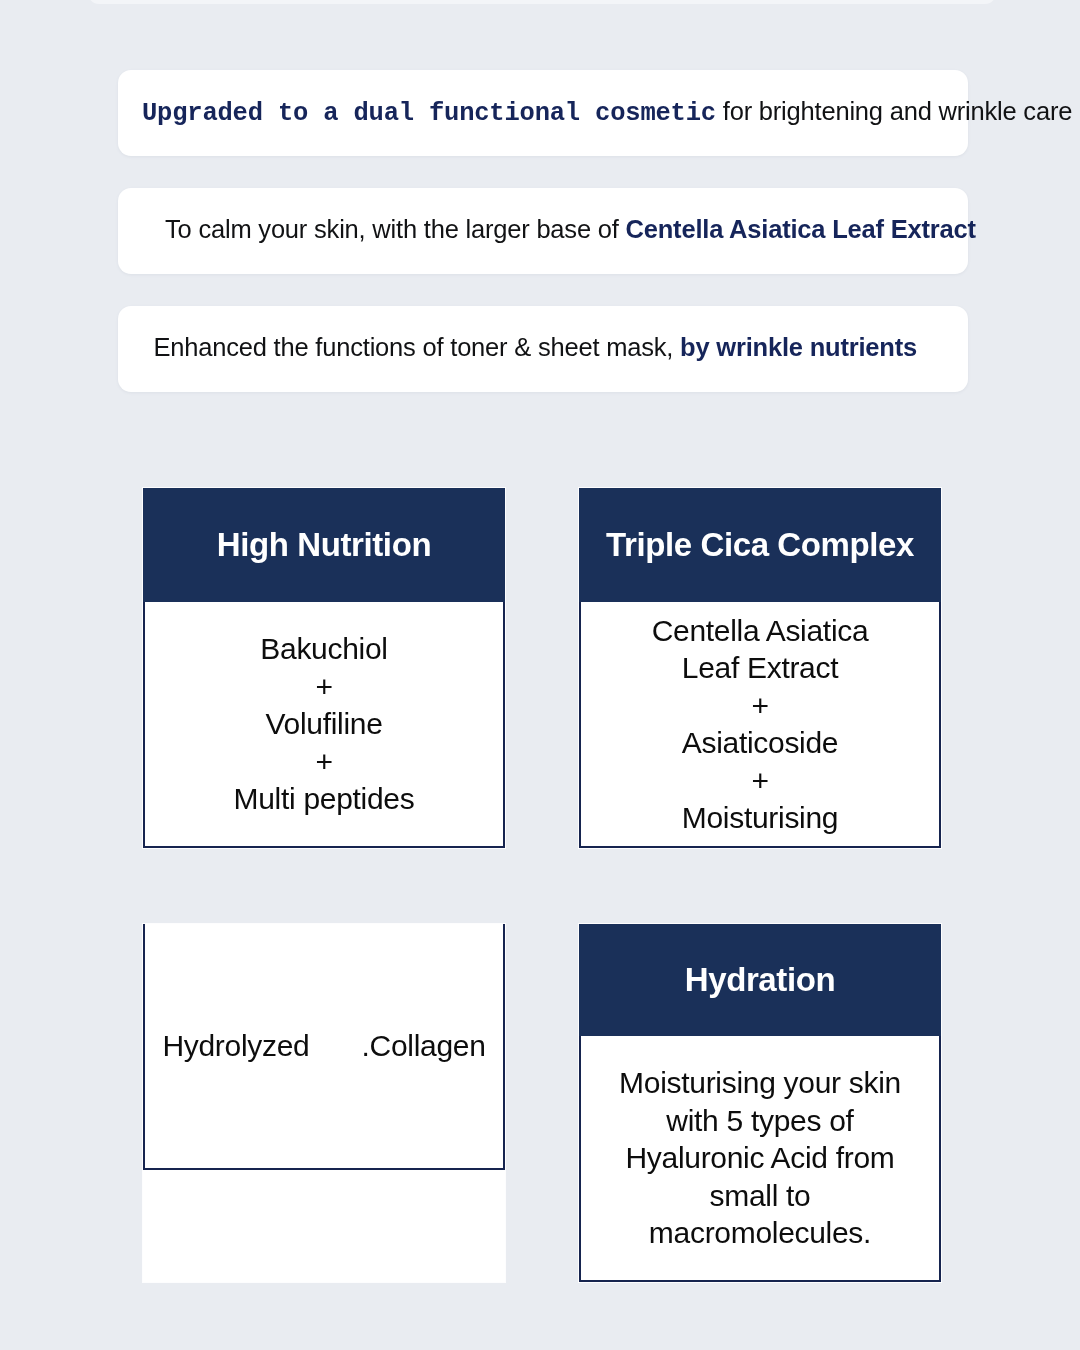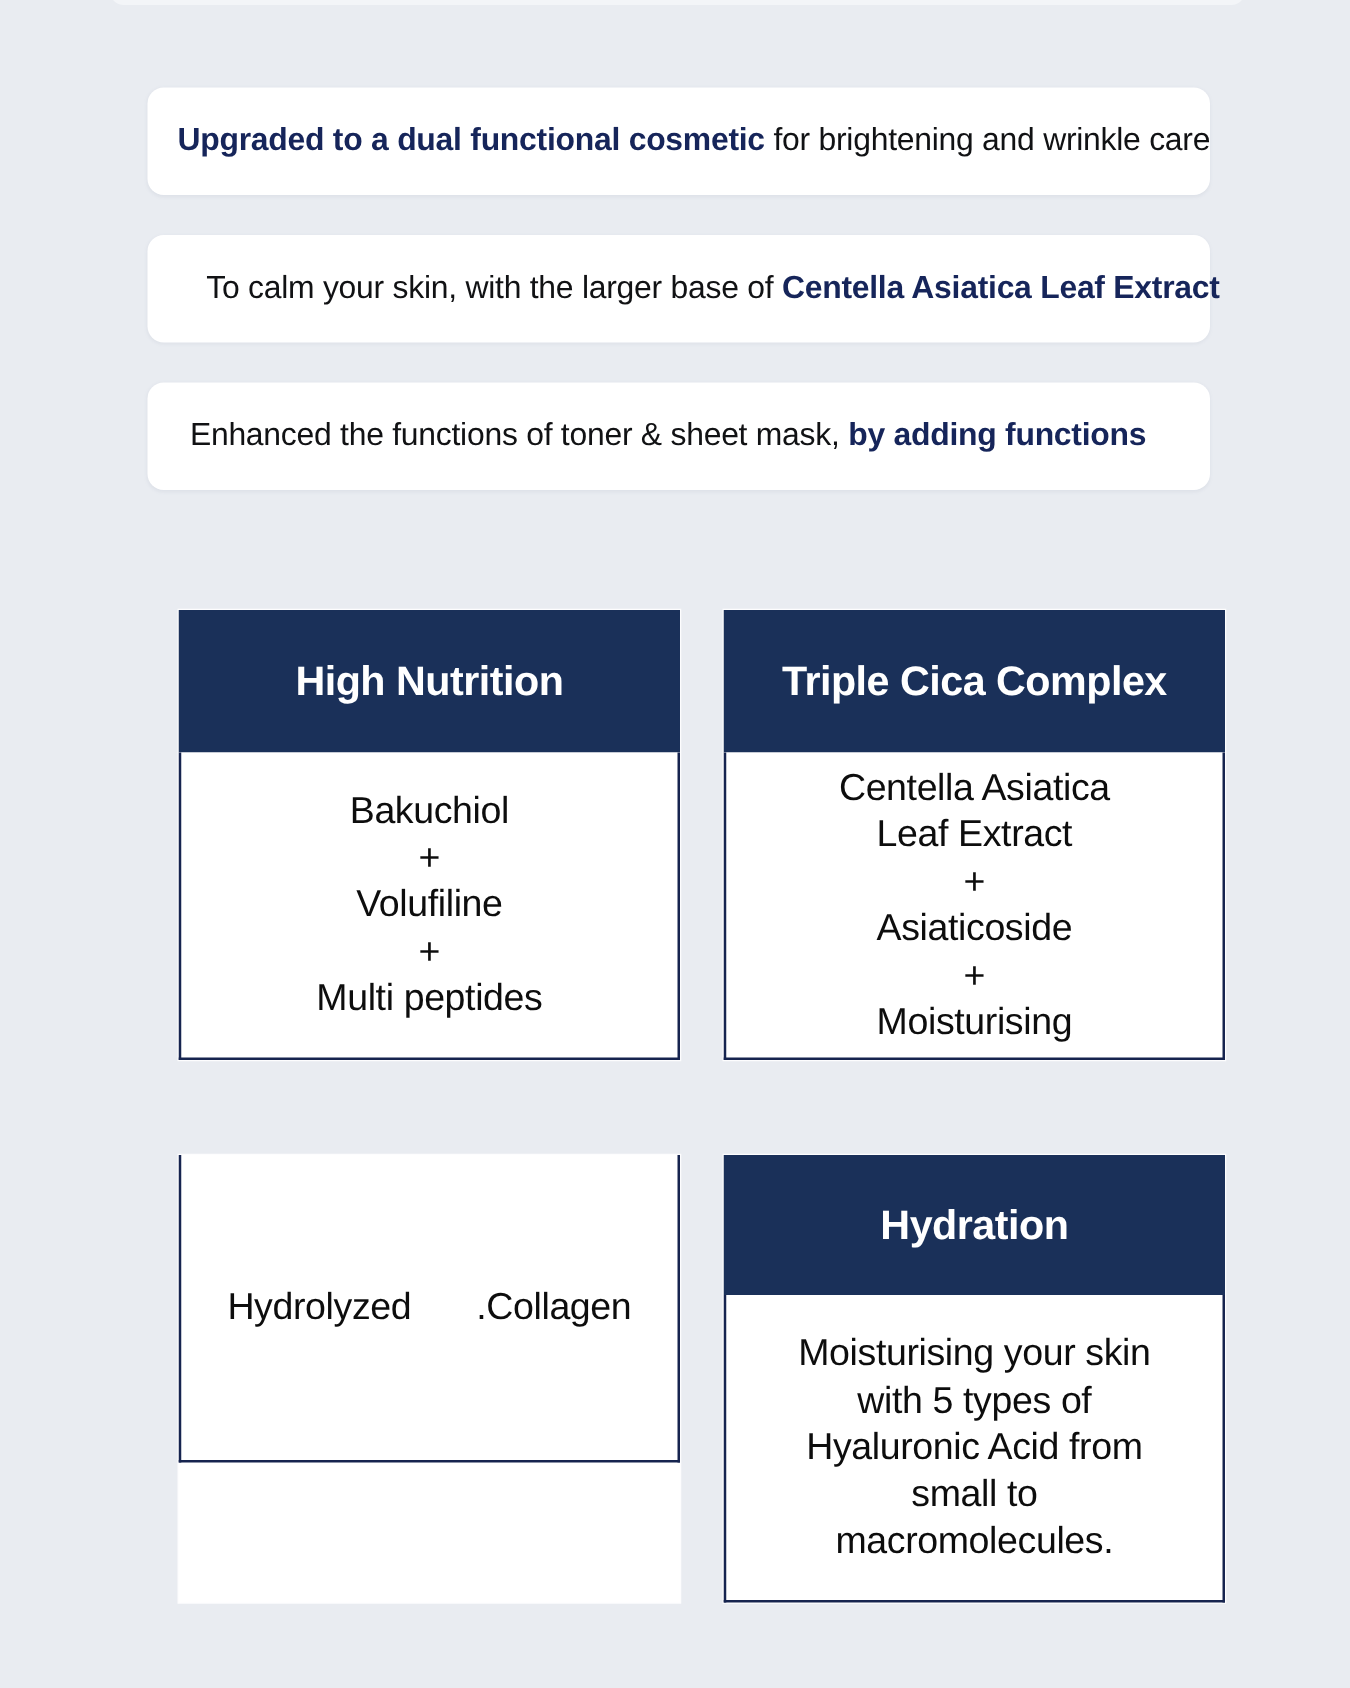--- a/index.html
+++ b/index.html
@@ -55,39 +55,40 @@
     line-height: 1.25;
     white-space: nowrap;
   }
   .banner-1 .banner-text { padding-left: 24px; text-align: left; }
   .banner-2 .banner-text { padding-right: 28px; text-align: right; padding-left: 47px; }
   .banner-3 .banner-text { padding-right: 51px; text-align: right; }
 
   .accent {
     color: #16255a;
     font-weight: bold;
+    font-family: Liberation Mono, monospace;
   }
   .accent-semi {
     color: #16255a;
     font-weight: bold;
   }
 
   
   .grid {
     position: absolute;
     left: 143px;
     top: 488px;
     width: 798px;
     display: grid;
     grid-template-columns: 362px 362px;
     column-gap: 74px;
     row-gap: 76px;
   }
   .card {
-    width: 401px;
+    width: 362px;
     display: flex;
     flex-direction: column;
     background: #ffffff;
     box-shadow: 0 0 0 1px rgba(255,255,255,0.9);
   }
   .card-header {
     background: #1a3059;
     color: #ffffff;
     font-size: 33px;
     font-weight: bold;
@@ -144,21 +145,21 @@
 
     <div class="banner banner-1">
       <div class="banner-text"><span class="accent">Upgraded to a dual functional cosmetic</span><span> for brightening and wrinkle care</span><span class="accent-semi"></span></div>
     </div>
 
     <div class="banner banner-2">
       <div class="banner-text"><span class="accent"></span><span>To calm your skin, with the larger base of </span><span class="accent-semi">Centella Asiatica Leaf Extract</span></div>
     </div>
 
     <div class="banner banner-3">
-      <div class="banner-text"><span class="accent"></span><span>Enhanced the functions of toner &amp; sheet mask, </span><span class="accent-semi">by adding functions</span></div>
+      <div class="banner-text"><span class="accent"></span><span>Enhanced the functions of toner &amp; sheet mask, </span><span class="accent-semi">by wrinkle nutrients</span></div>
     </div>
 
   </div>
 
   <div class="grid">
 
     <div class="card row1">
       <div class="card-header">High Nutrition</div>
       <div class="card-body">
         <div>

